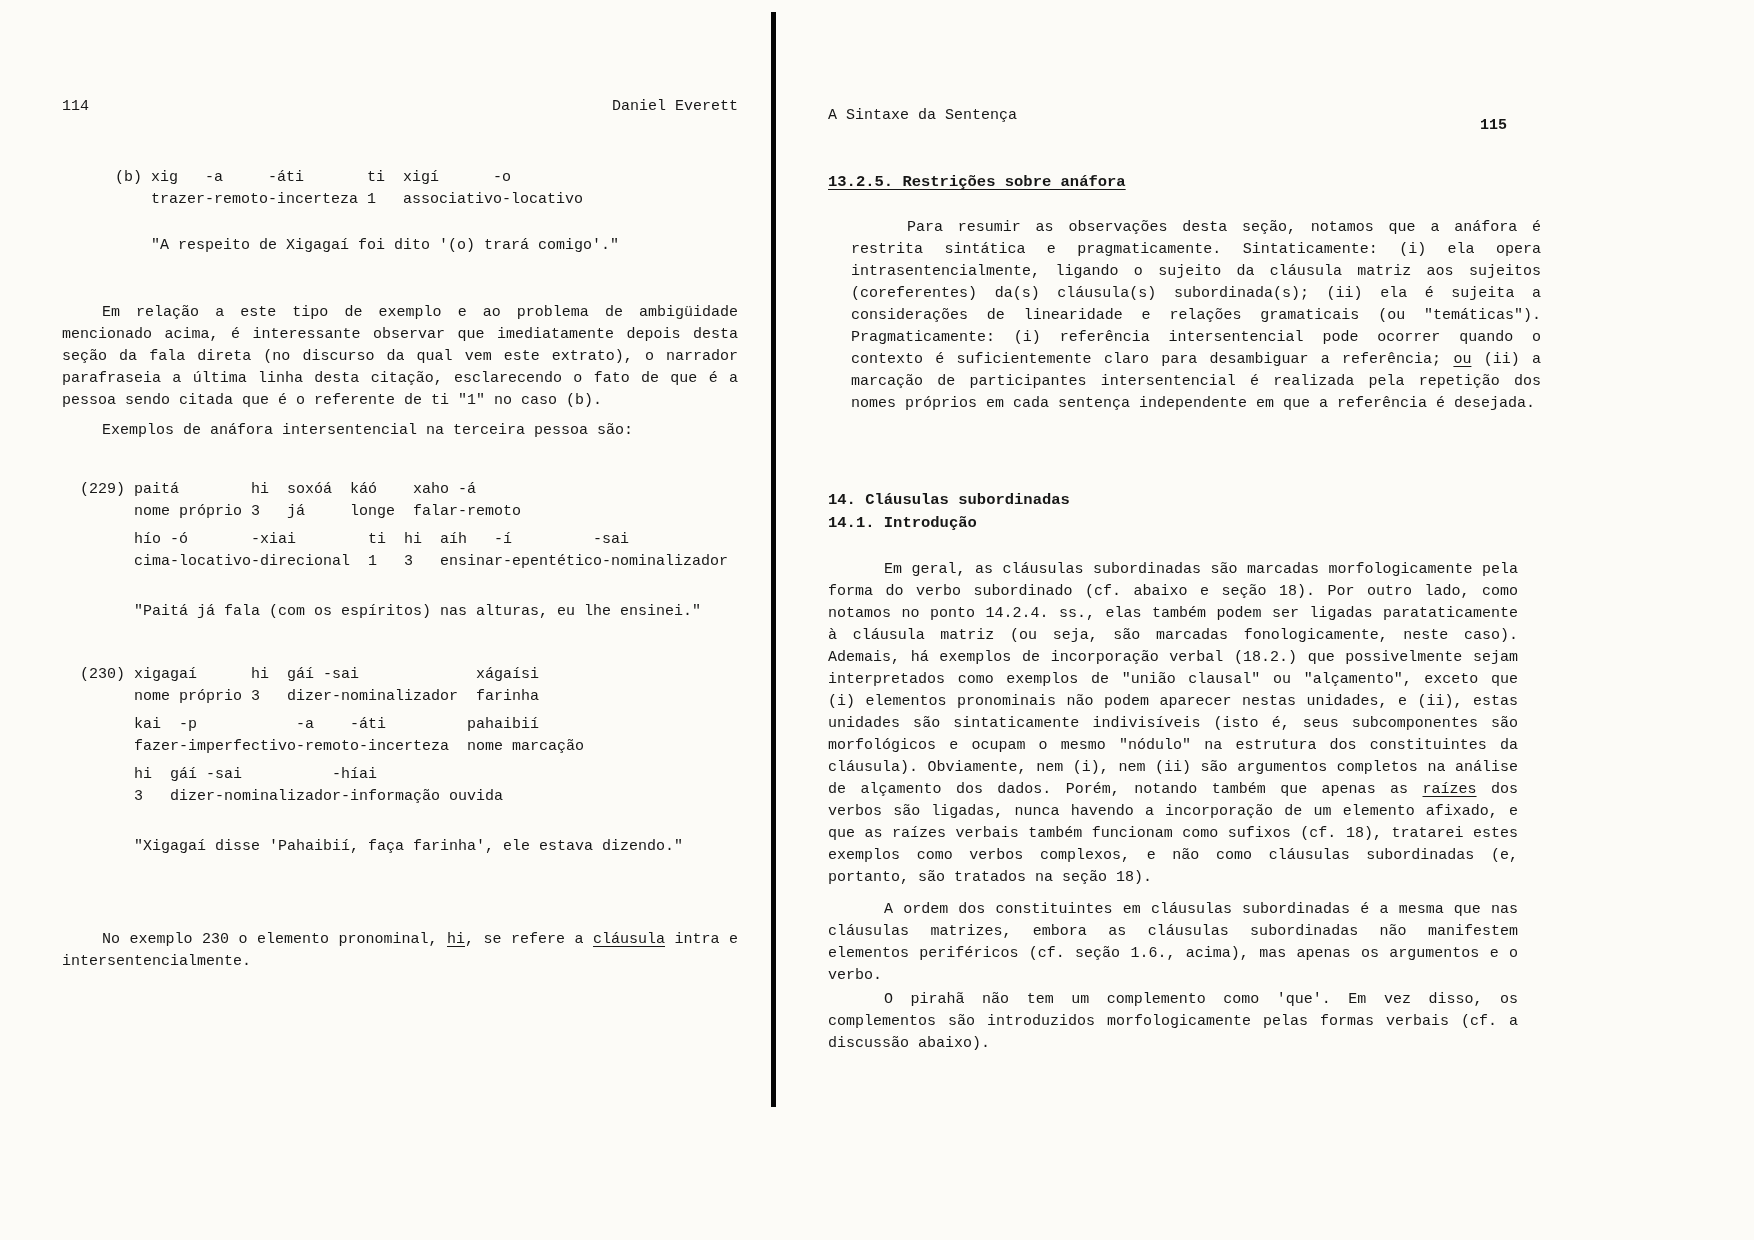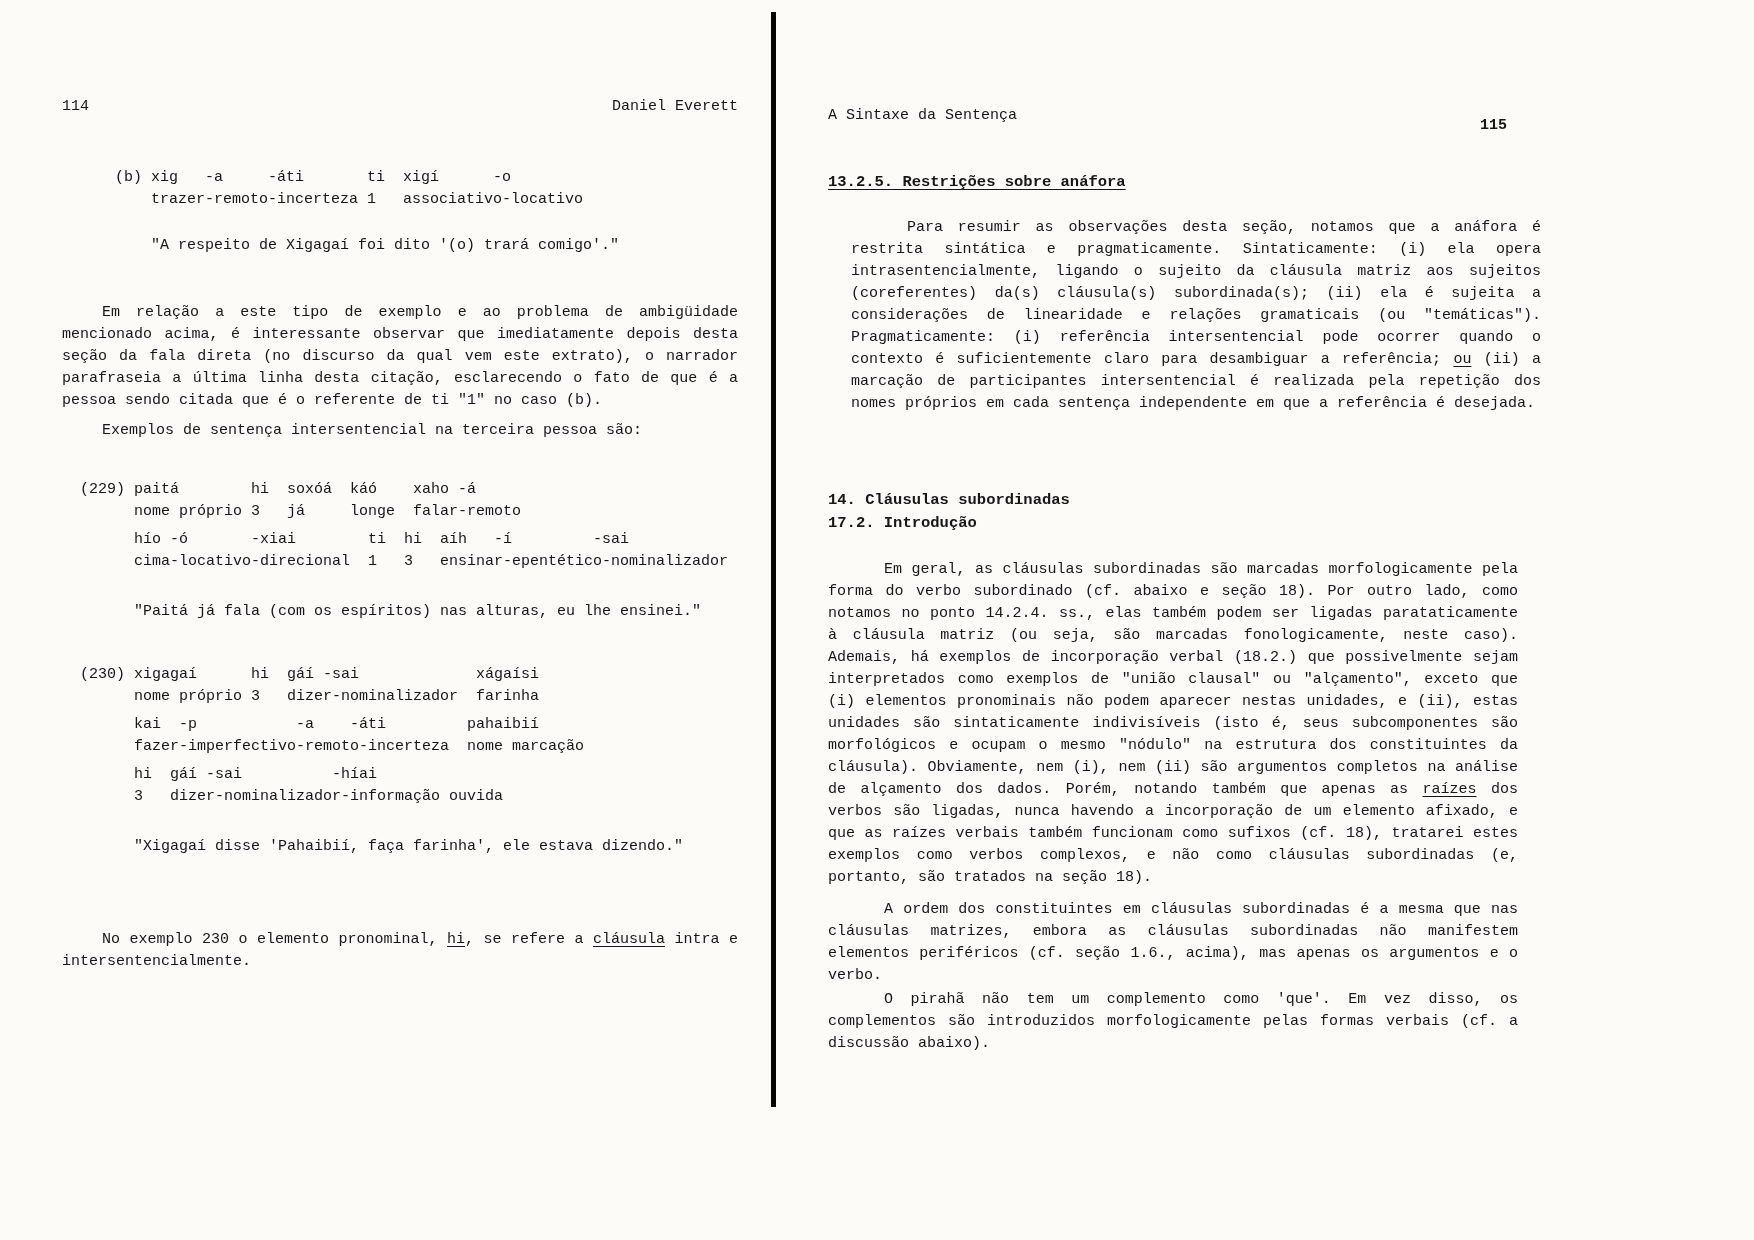--- a/index.html
+++ b/index.html
@@ -38,21 +38,21 @@
   </div>
 
   <div class="abs" style="left:115px;top:167px;">
     <div class="pline">(b) xig   -a     -áti       ti  xigí      -o</div>
     <div class="pline">    trazer-remoto-incerteza 1   associativo-locativo</div>
     <div class="pline gap24">    "A respeito de Xigagaí foi dito '(o) trará comigo'."</div>
   </div>
 
   <div class="abs para ind40" style="left:62px;top:302px;width:676px;">Em relação a este tipo de exemplo e ao problema de ambigüidade mencionado acima, é interessante observar que imediatamente depois desta seção da fala direta (no discurso da qual vem este extrato), o narrador parafraseia a última linha desta citação, esclarecendo o fato de que é a pessoa sendo citada que é o referente de ti "1" no caso (b).</div>
 
-  <div class="abs single ind40" style="left:62px;top:420px;width:676px;">Exemplos de sentença intersentencial na terceira pessoa são:</div>
+  <div class="abs single ind40" style="left:62px;top:420px;width:676px;">Exemplos de anáfora intersentencial na terceira pessoa são:</div>
 
   <div class="abs" style="left:80px;top:479px;">
     <div class="pline">(229) paitá        hi  soxóá  káó    xaho -á</div>
     <div class="pline">      nome próprio 3   já     longe  falar-remoto</div>
     <div class="pline gap22">      hío -ó       -xiai        ti  hi  aíh   -í         -sai</div>
     <div class="pline">      cima-locativo-direcional  1   3   ensinar-epentético-nominalizador</div>
     <div class="pline gap28">      "Paitá já fala (com os espíritos) nas alturas, eu lhe ensinei."</div>
   </div>
 
   <div class="abs" style="left:80px;top:664px;">
@@ -78,21 +78,21 @@
   <div class="abs hdr" style="left:52px;top:106px;">A Sintaxe da Sentença</div>
   <div class="abs hdr" style="left:704px;top:116px;font-weight:bold;">115</div>
 
   <div class="abs heading u-heading" style="left:52px;top:171px;">13.2.5. Restrições sobre anáfora</div>
 
   <div class="abs para ind56" style="left:52px;top:217px;width:690px;margin-left:23px;">
     <span>Para resumir as observações desta seção, notamos que a anáfora é restrita sintática e pragmaticamente. Sintaticamente: (i) ela opera intrasentencialmente, ligando o sujeito da cláusula matriz aos sujeitos (coreferentes) da(s) cláusula(s) subordinada(s); (ii) ela é sujeita a considerações de linearidade e relações gramaticais (ou "temáticas"). Pragmaticamente: (i) referência intersentencial pode ocorrer quando o contexto é suficientemente claro para desambiguar a referência; </span><u>ou</u><span> (ii) a marcação de participantes intersentencial é realizada pela repetição dos nomes próprios em cada sentença independente em que a referência é desejada.</span>
   </div>
 
   <div class="abs heading" style="left:52px;top:489px;">14. Cláusulas subordinadas</div>
-  <div class="abs heading" style="left:52px;top:512px;">17.2. Introdução</div>
+  <div class="abs heading" style="left:52px;top:512px;">14.1. Introdução</div>
 
   <div class="abs para ind56" style="left:52px;top:559px;width:690px;">
     <span>Em geral, as cláusulas subordinadas são marcadas morfologicamente pela forma do verbo subordinado (cf. abaixo e seção 18). Por outro lado, como notamos no ponto 14.2.4. ss., elas também podem ser ligadas parataticamente à cláusula matriz (ou seja, são marcadas fonologicamente, neste caso). Ademais, há exemplos de incorporação verbal (18.2.) que possivelmente sejam interpretados como exemplos de "união clausal" ou "alçamento", exceto que (i) elementos pronominais não podem aparecer nestas unidades, e (ii), estas unidades são sintaticamente indivisíveis (isto é, seus subcomponentes são morfológicos e ocupam o mesmo "nódulo" na estrutura dos constituintes da cláusula). Obviamente, nem (i), nem (ii) são argumentos completos na análise de alçamento dos dados. Porém, notando também que apenas as </span><u>raízes</u><span> dos verbos são ligadas, nunca havendo a incorporação de um elemento afixado, e que as raízes verbais também funcionam como sufixos (cf.  18), tratarei estes exemplos como verbos complexos, e não como cláusulas subordinadas (e, portanto, são tratados na seção 18).</span>
   </div>
 
   <div class="abs para ind56" style="left:52px;top:899px;width:690px;">A ordem dos constituintes em cláusulas subordinadas é a mesma que nas cláusulas matrizes, embora as cláusulas subordinadas não manifestem elementos periféricos (cf. seção 1.6., acima), mas apenas os argumentos e o verbo.</div>
 
   <div class="abs para ind56" style="left:52px;top:989px;width:690px;">O pirahã não tem um complemento como 'que'. Em vez disso, os complementos são introduzidos morfologicamente pelas formas verbais (cf. a discussão abaixo).</div>
 
 </div>

